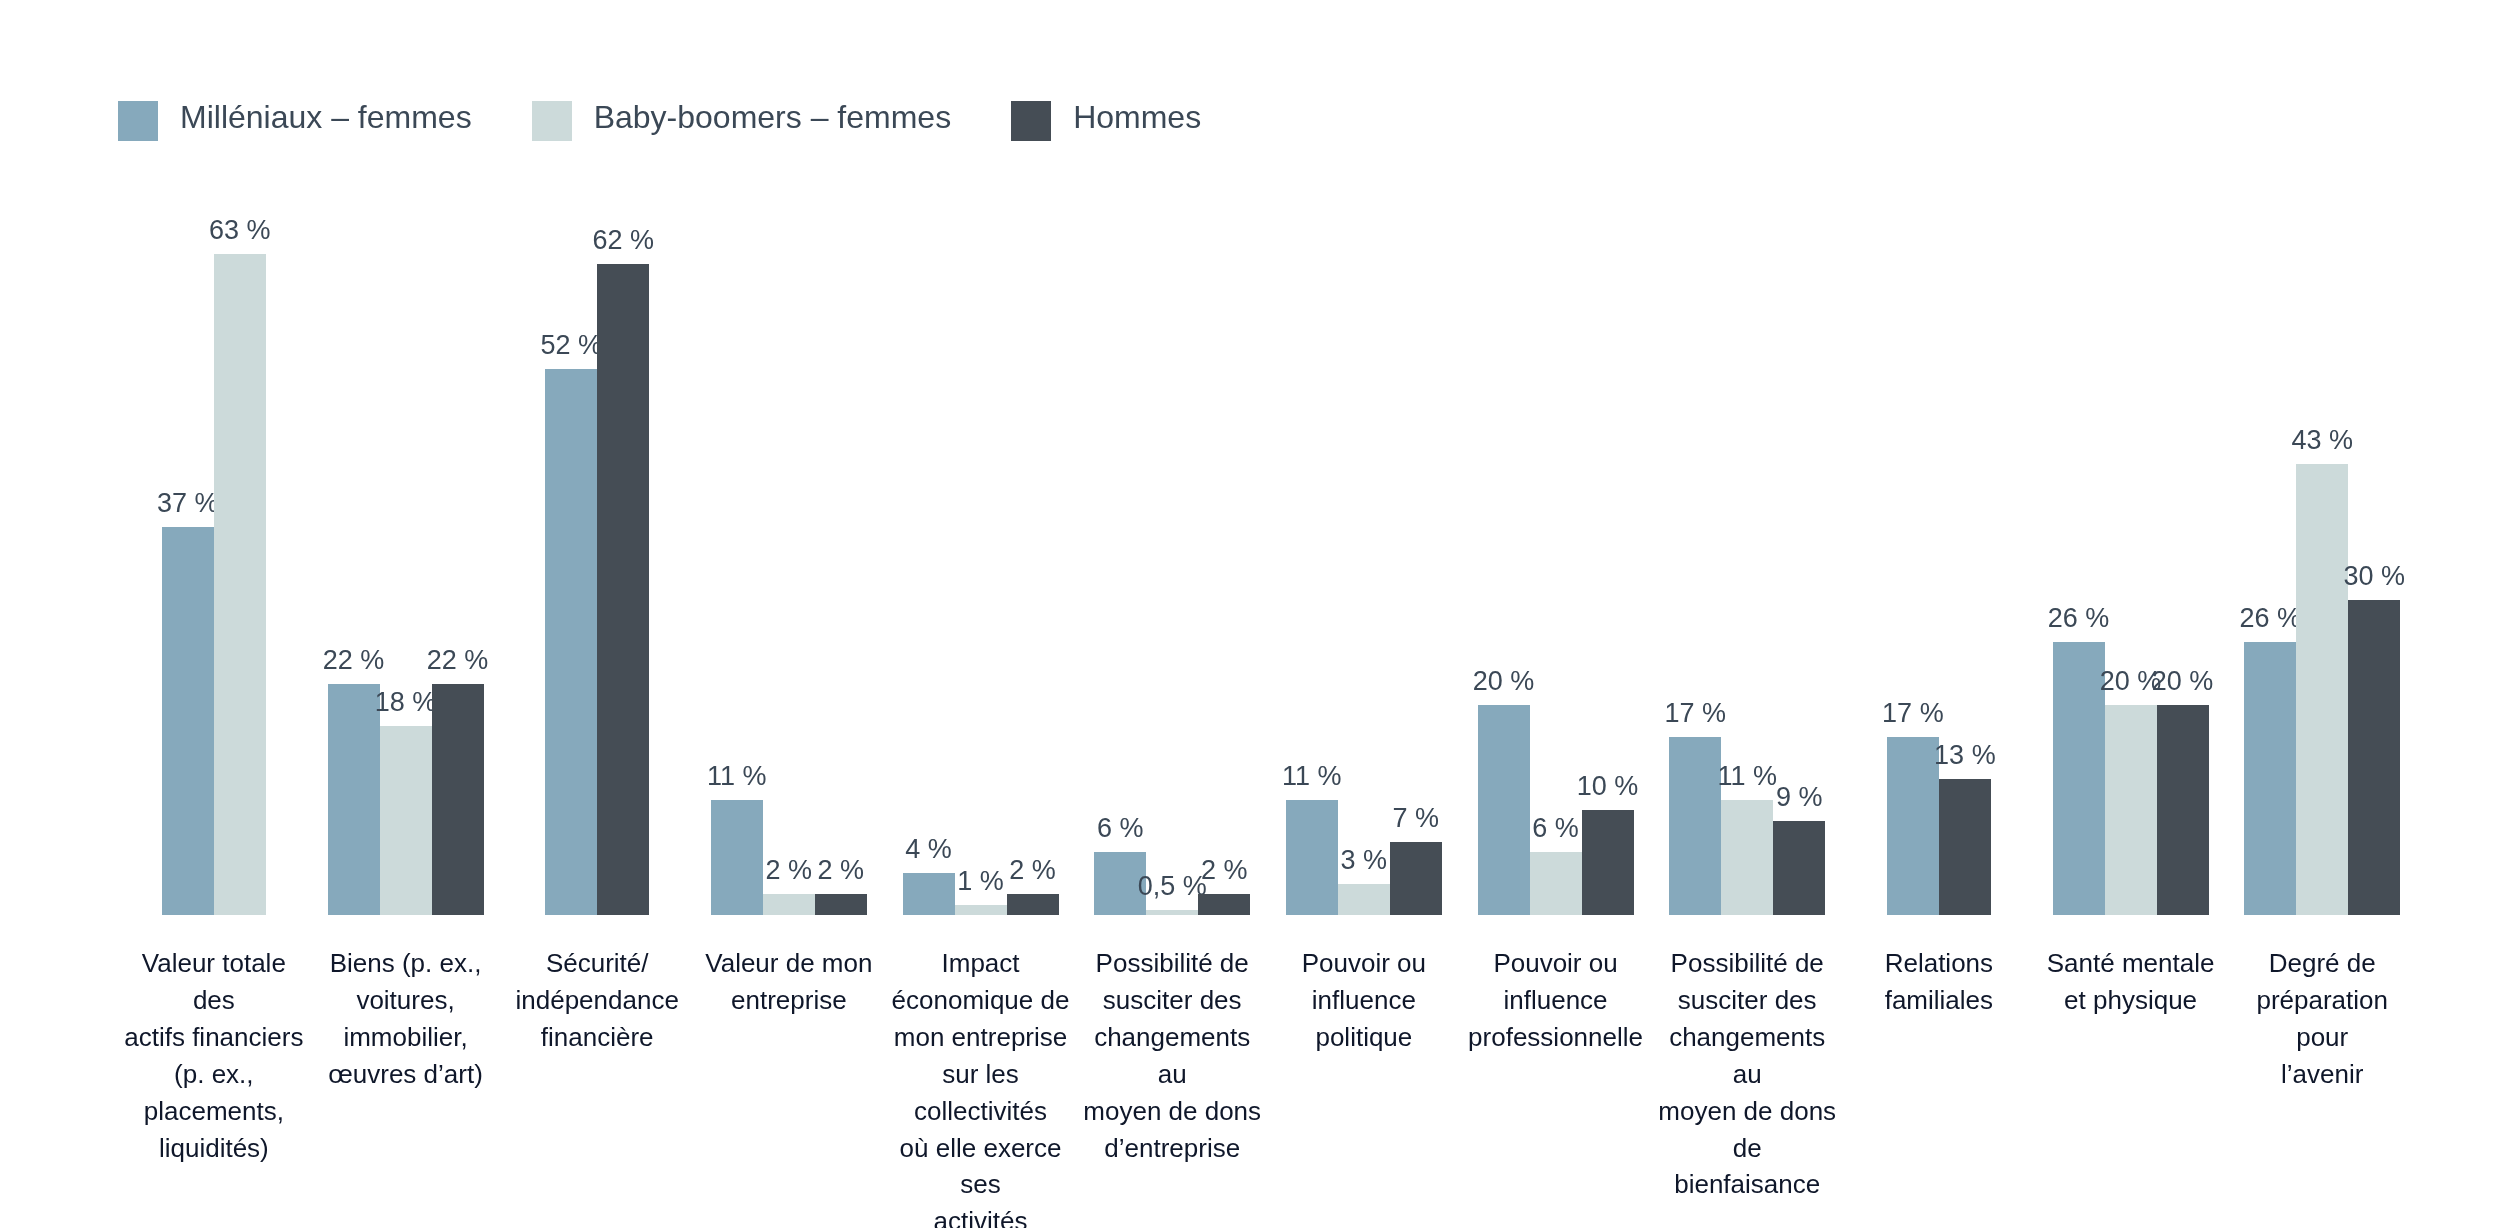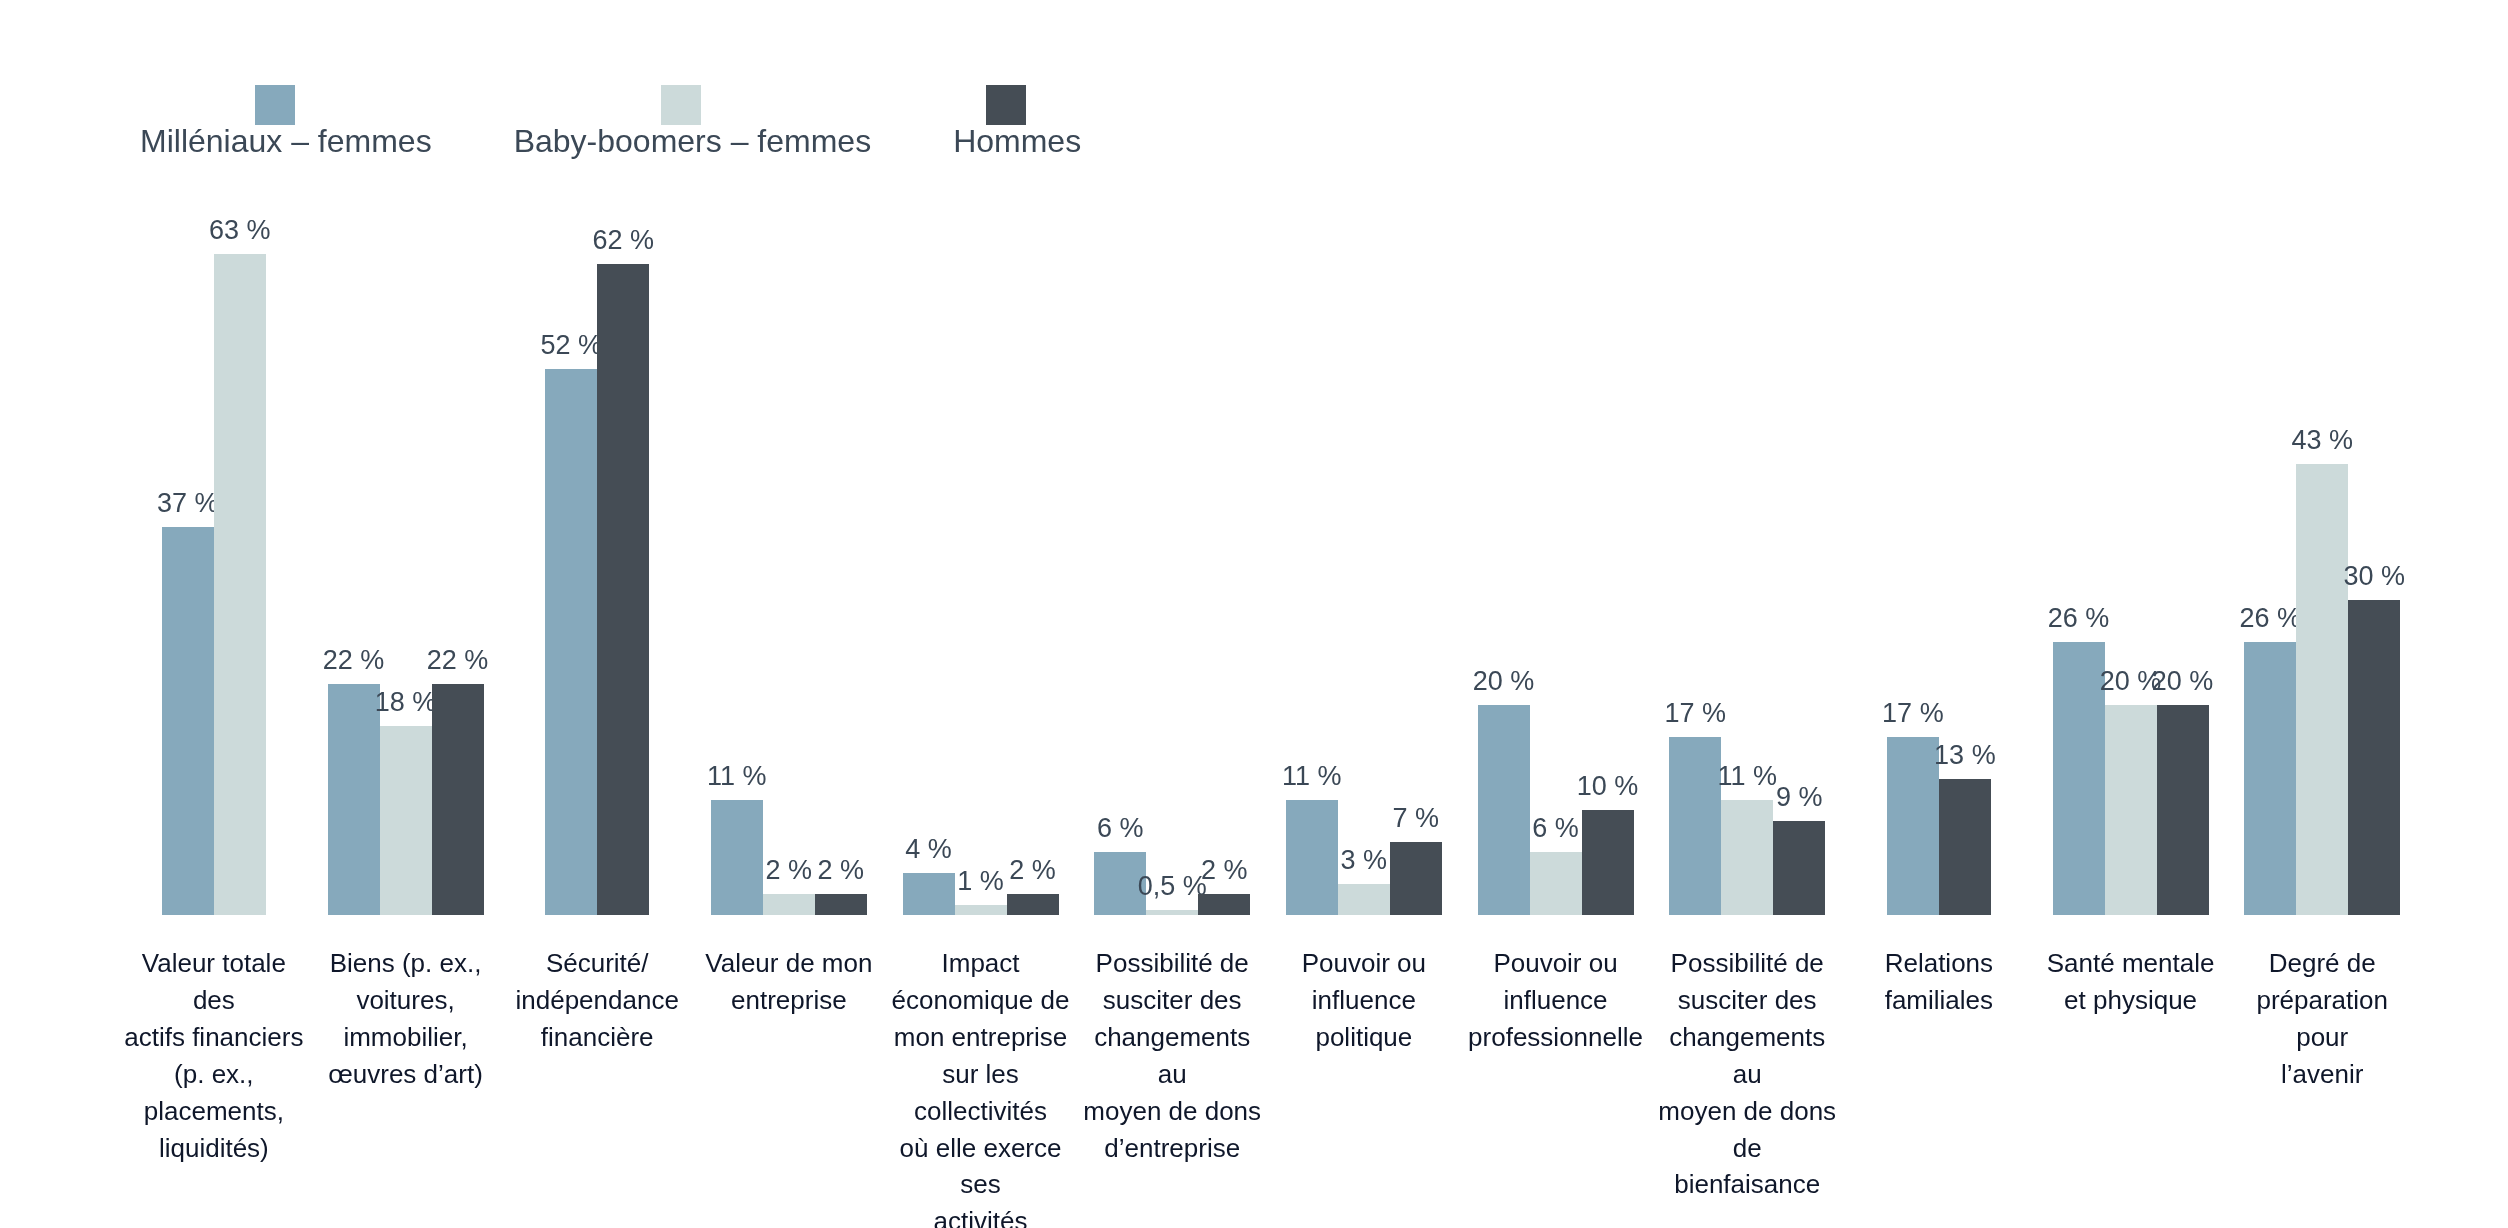--- a/index.html
+++ b/index.html
@@ -28,23 +28,22 @@
     position: absolute;
     left: 118px;
     top: 98px;
     display: flex;
     align-items: center;
     gap: 0px;
     height: 46px;
   }
   .legend-item {
     display: flex;
-    align-items: center;
+    align-items: flex-start;
     margin-right: 60px;
-    flex-direction: column;
   }
   .legend-swatch {
     width: 40px;
     height: 40px;
     flex: 0 0 auto;
   }
   .legend-label {
     margin-left: 22px;
     font-size: 32px;
     line-height: 1;

